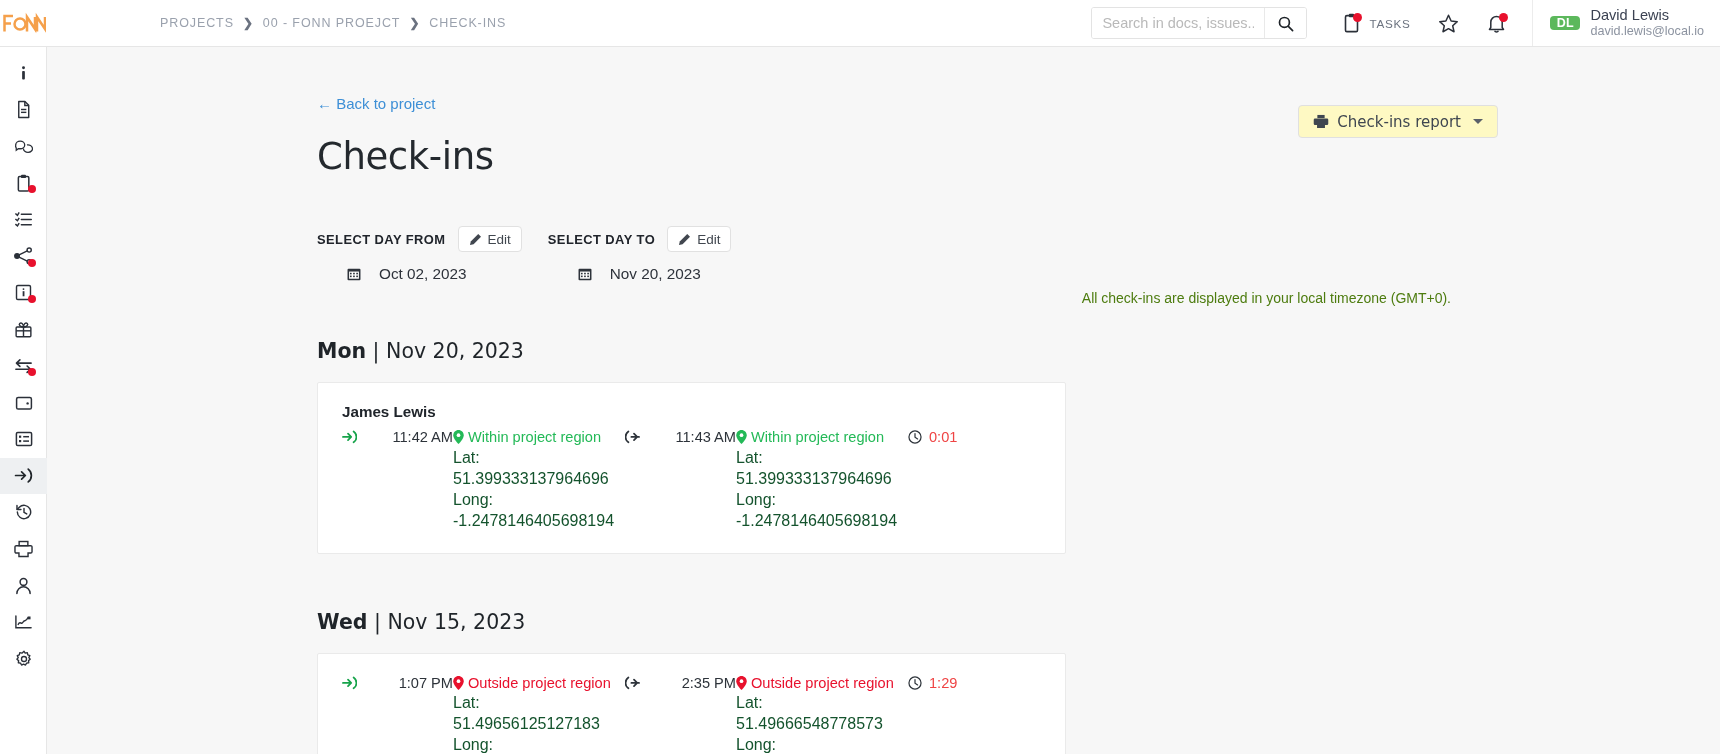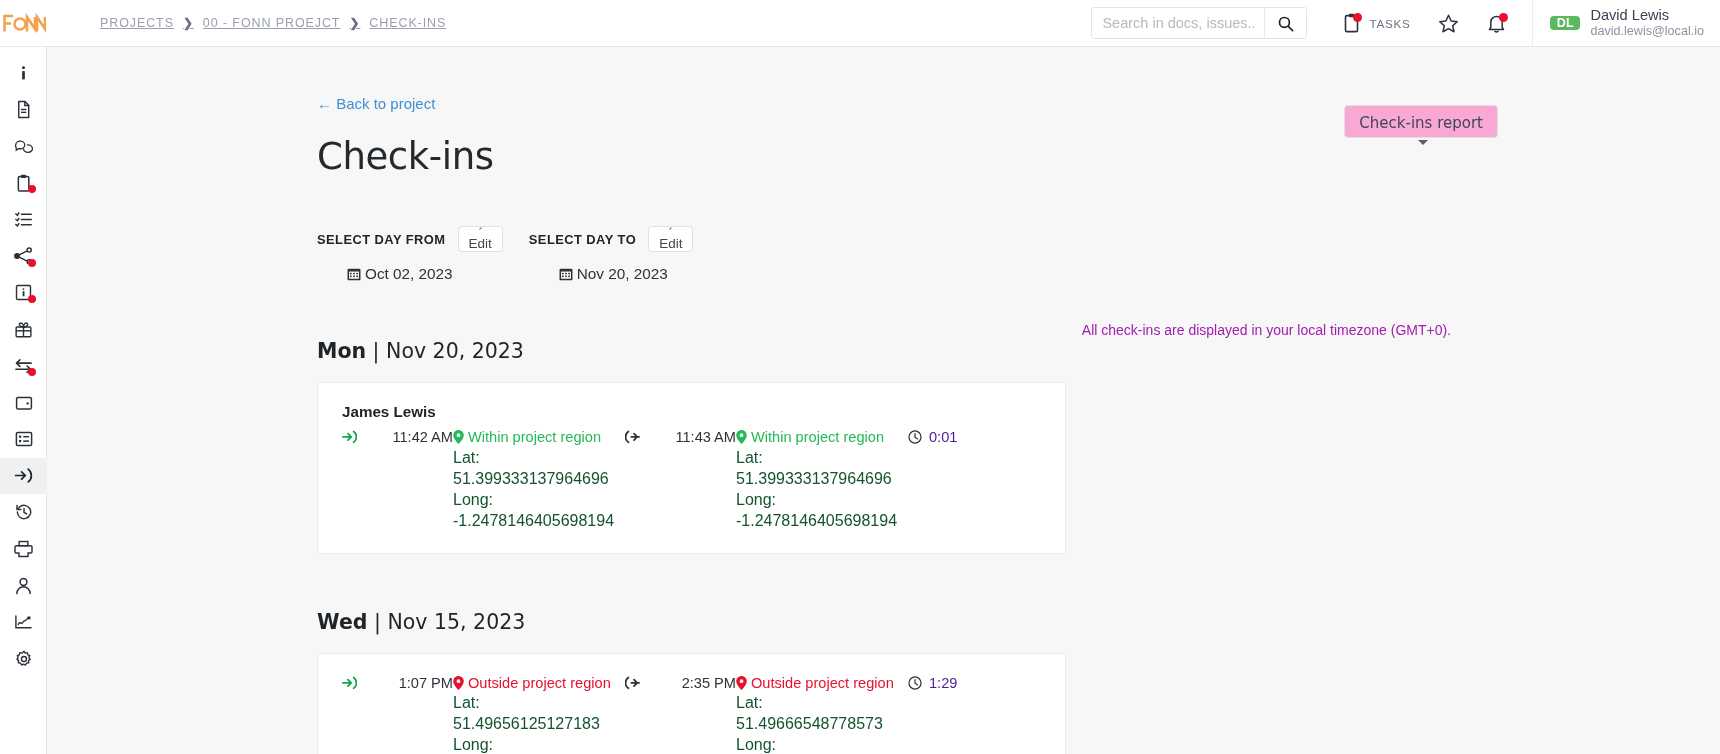--- a/index.html
+++ b/index.html
@@ -21,23 +21,23 @@
   }
   .logo-wrap {
     width: 47px; height: 46px;
     display: flex; align-items: center; justify-content: center;
     flex: 0 0 auto;
   }
   .logo-svg { display:block; }
 
   .breadcrumb {
     display: flex; align-items: center; gap: 9px;
-    margin-left: 53px;
+    margin-left: 113px;
     font-size: 12.5px; letter-spacing: 0.9px;
-    color: #9aa1ad; font-weight: 400; text-decoration: underline;
+    color: #9aa1ad; font-weight: 400;
   }
   .breadcrumb .crumb { color: #9aa1ad; text-decoration: none; white-space: nowrap;}
   .breadcrumb .crumb.current { color: #9aa1ad; }
   .breadcrumb .sep { color: #6b7280; font-size: 12px; font-weight: 700; }
 
   .topbar-right {
     margin-left: auto;
     display: flex; align-items: center; height: 46px;
   }
   .search-box {
@@ -136,52 +136,51 @@
     display: inline-block;
   }
   .page-title {
     font-family: "DejaVu Sans", sans-serif;
     font-size: 37px; font-weight: 400; color: #24292e;
     margin-top: 22px; letter-spacing: -0.4px;
   }
 
   .report-btn {
     position: absolute; top: 58px; right: 222px;
-    background: #f9a8d4; border: 1px solid #e0e0e0; border-radius: 4px;
+    background: #fef9c3; border: 1px solid #e0e0e0; border-radius: 4px;
     height: 33px; padding: 0 14px;
     display: flex; align-items: center; gap: 8px;
     font-size: 15px; color: #3f4650; cursor: pointer;
     font-family: "DejaVu Sans", sans-serif;
-    flex-direction: column;
   }
   .caret { width:0;height:0;border-left:5px solid transparent;border-right:5px solid transparent;border-top:5px solid #5a6069; margin-left:4px;}
 
   .date-row {
     display: flex; align-items: flex-start;
     margin-top: 48px;
   }
   .date-group { margin-right: 26px; }
   .date-head { display: flex; align-items: center; gap: 12px; height: 26px;}
   .date-label {
     font-size: 12.9px; font-weight: 700; letter-spacing: .45px; color: #20242b;
   }
   .edit-btn {
     background: #fff; border: 1px solid #e1e1e1; border-radius: 4px;
     height: 26px; padding: 0 10px;
     display: flex; align-items: center; gap: 6px;
-    font-size: 13.5px; color: #41474f; cursor: pointer; flex-direction: column;
+    font-size: 13.5px; color: #41474f; cursor: pointer;
   }
   .date-value {
     margin-top: 13px;
-    display: flex; align-items: center; gap: 4px;
+    display: flex; align-items: center; gap: 18px;
     font-size: 15.3px; color: #2e333b; padding-left: 30px;
   }
   .tz-note {
     position: absolute; top: 243px; right: 269px;
-    font-size: 14px; color: #a21caf; white-space: nowrap; margin-top: 32px;
+    font-size: 14px; color: #4d7c0f; white-space: nowrap;
   }
 
   .day-header {
     margin-top: 56px;
     font-family: "DejaVu Sans", sans-serif;
     font-size: 20.5px; color: #1f2429; font-weight: 400;
   }
   .day-header b { font-weight: 700; }
 
   .card {
@@ -212,21 +211,21 @@
   }
   .region-line.inside { color: #23b957; }
   .region-line.outside { color: #e8112d; }
   .pin { display: inline-block; vertical-align: -2px; margin-right: 4px; }
   .coord {
     font-size: 16px; color: #14532d; line-height: 1.25; margin-top: 1px;
     word-break: break-all;
   }
   .dur {
     display: flex; align-items: center; gap: 7px;
-    font-size: 14.6px; color: #4c1d95;
+    font-size: 14.6px; color: #ef4444;
   }
 </style>
 </head>
 <body>
 
 <div class="topbar">
 
   <div class="logo-wrap">
     <svg class="logo-svg" width="44" height="22" viewBox="0 0 88 44">
       <g fill="none" stroke="#F5A04B" stroke-width="5">

